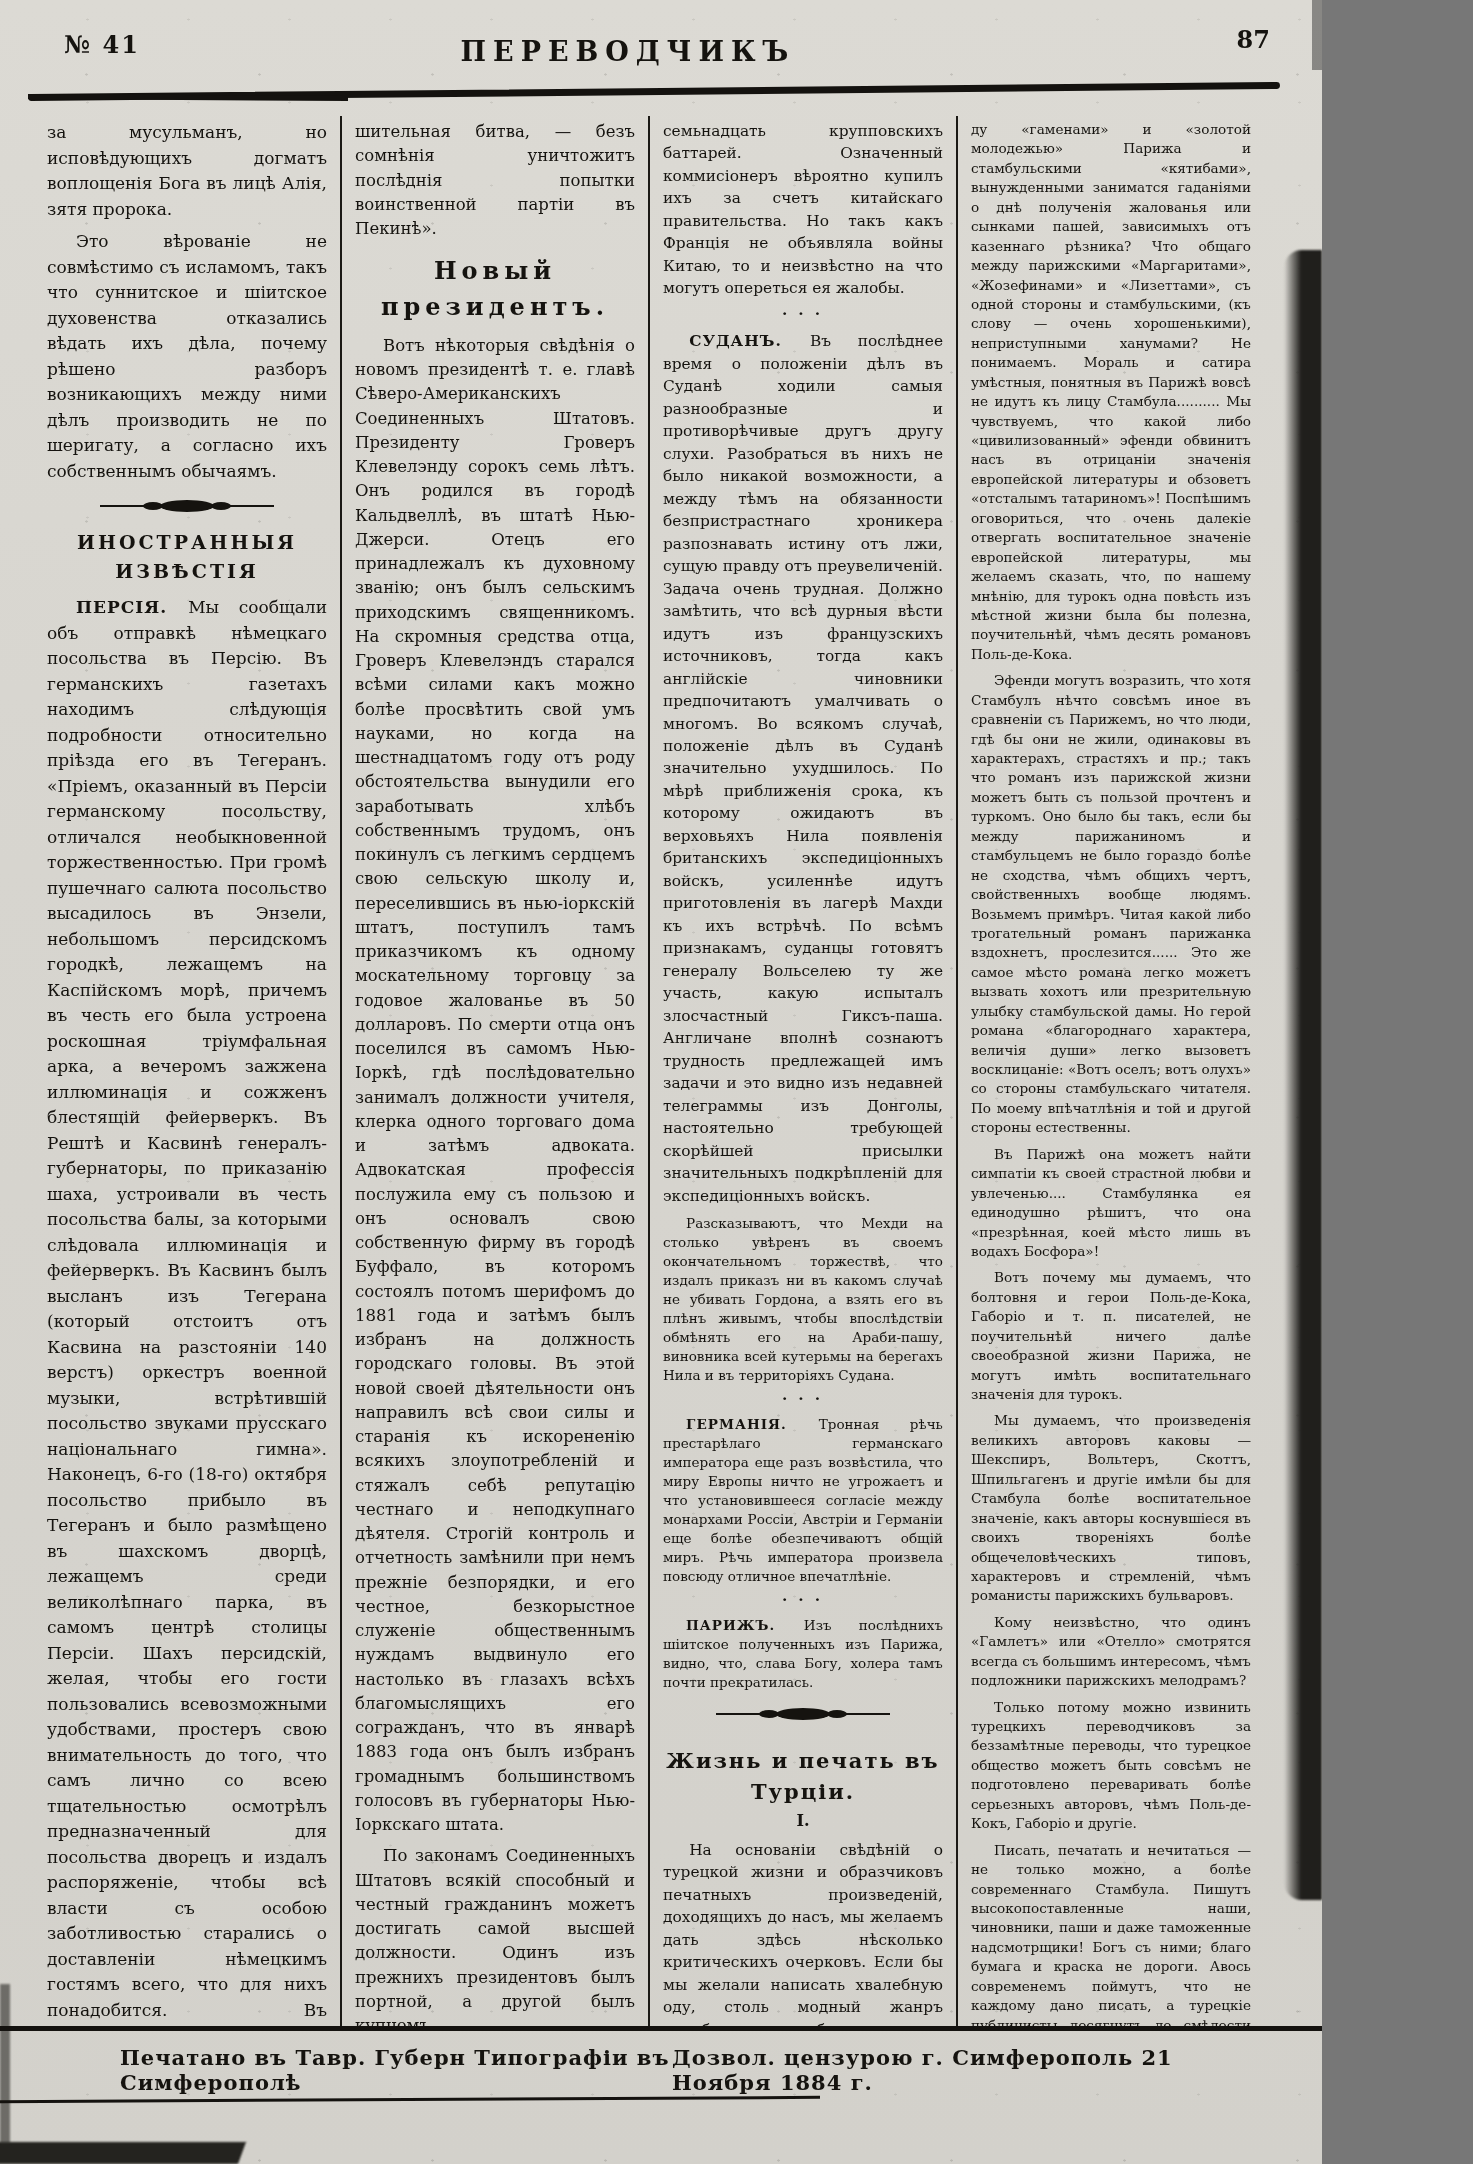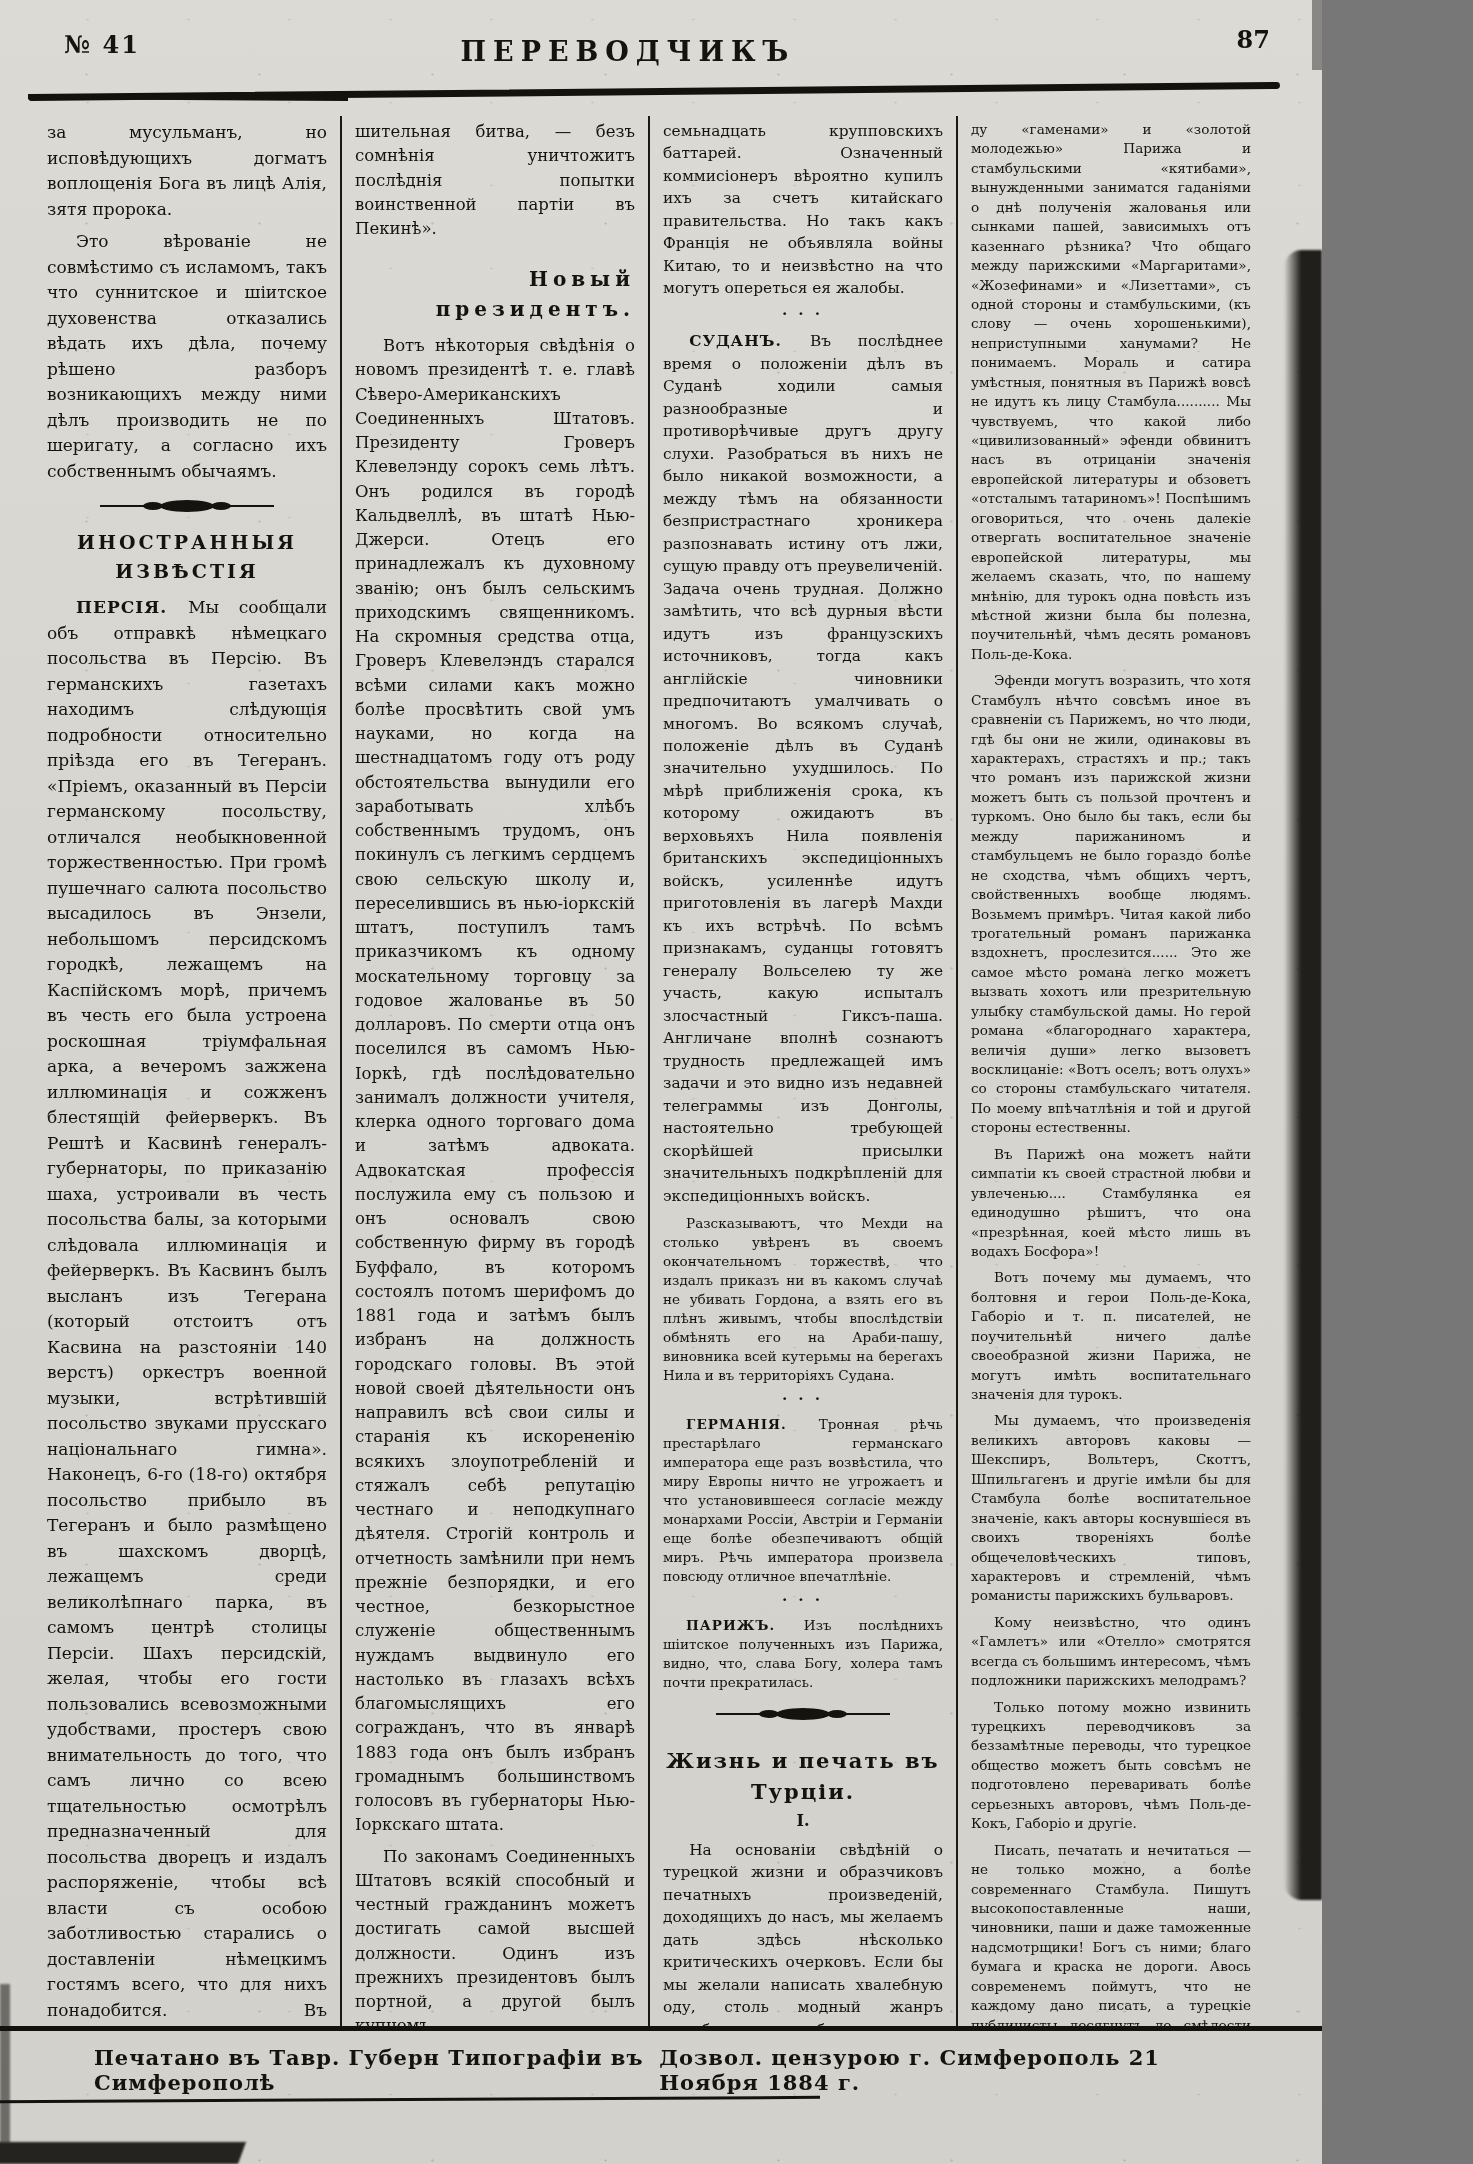--- a/index.html
+++ b/index.html
@@ -40,38 +40,38 @@
   .col2{font-size:16.5px; line-height:1.47;}
   .col3{font-size:15.4px; line-height:1.46;}
   .col4{font-size:13.6px; line-height:1.43;}
   p.para{margin:0 0 7px 0; text-indent:1.7em;}
   p.noindent{text-indent:0;}
   p.smallnote{font-size:.88em; line-height:1.4;}
   .lead{font-weight:bold; letter-spacing:1px;}
   .lead:after{content:" ";}
 
   .section-heading{margin:14px 0 10px; text-align:center; font-weight:bold; font-size:19px; letter-spacing:3px; text-indent:0;}
-  .article-heading{margin:24px 0 10px; text-align:right; font-weight:bold; font-size:20px; letter-spacing:5px; text-indent:0;}
+  .article-heading{margin:12px 0 10px; text-align:center; font-weight:bold; font-size:24px; letter-spacing:5px; text-indent:0;}
   .feuilleton-heading{margin:24px 0 2px; text-align:center; font-weight:bold; font-size:21px; letter-spacing:2px; text-indent:0;}
   .chapter-no{margin:0 0 6px; text-align:center; font-size:16px; font-weight:bold; text-indent:0;}
 
   
   .ornament{position:relative; height:16px; margin:14px auto 12px; width:62%;}
   .ornament:before{content:""; position:absolute; left:0; right:0; top:7px; height:2px; background:#15130f;}
   .ornament:after{content:""; position:absolute; left:50%; top:2px; width:54px; height:12px; margin-left:-27px;
     background:#15130f; border-radius:50%;}
   .ornament .knot{position:absolute; left:50%; top:4px; width:20px; height:8px; margin-left:-44px; background:#15130f; border-radius:50%;}
   .ornament .knot.k2{margin-left:24px;}
   .asterism{text-align:center; margin:6px 0 8px; font-size:1em; letter-spacing:4px; text-indent:0; line-height:1;}
   .asterism:before{content:"\00B7\2009\00B7\2009\00B7"; font-weight:bold;}
 
   
   .footer{position:absolute; left:0; right:0; top:2026px; height:64px;
     border-top:5px solid #14120f; display:flex; justify-content:space-between;
-    padding:14px 120px 0 94px; box-sizing:border-box;
+    padding:14px 120px 0 120px; box-sizing:border-box;
     font-weight:bold; font-size:21px; letter-spacing:1px;}
   .footer-rule-bottom{position:absolute; left:0; width:62%; top:2098px; height:3px; background:#14120f; transform:rotate(-0.3deg);}
 </style>
 </head>
 <body>
 
 <div class="page">
 
   <div class="edge-right"></div>
   <div class="edge-right2"></div>

